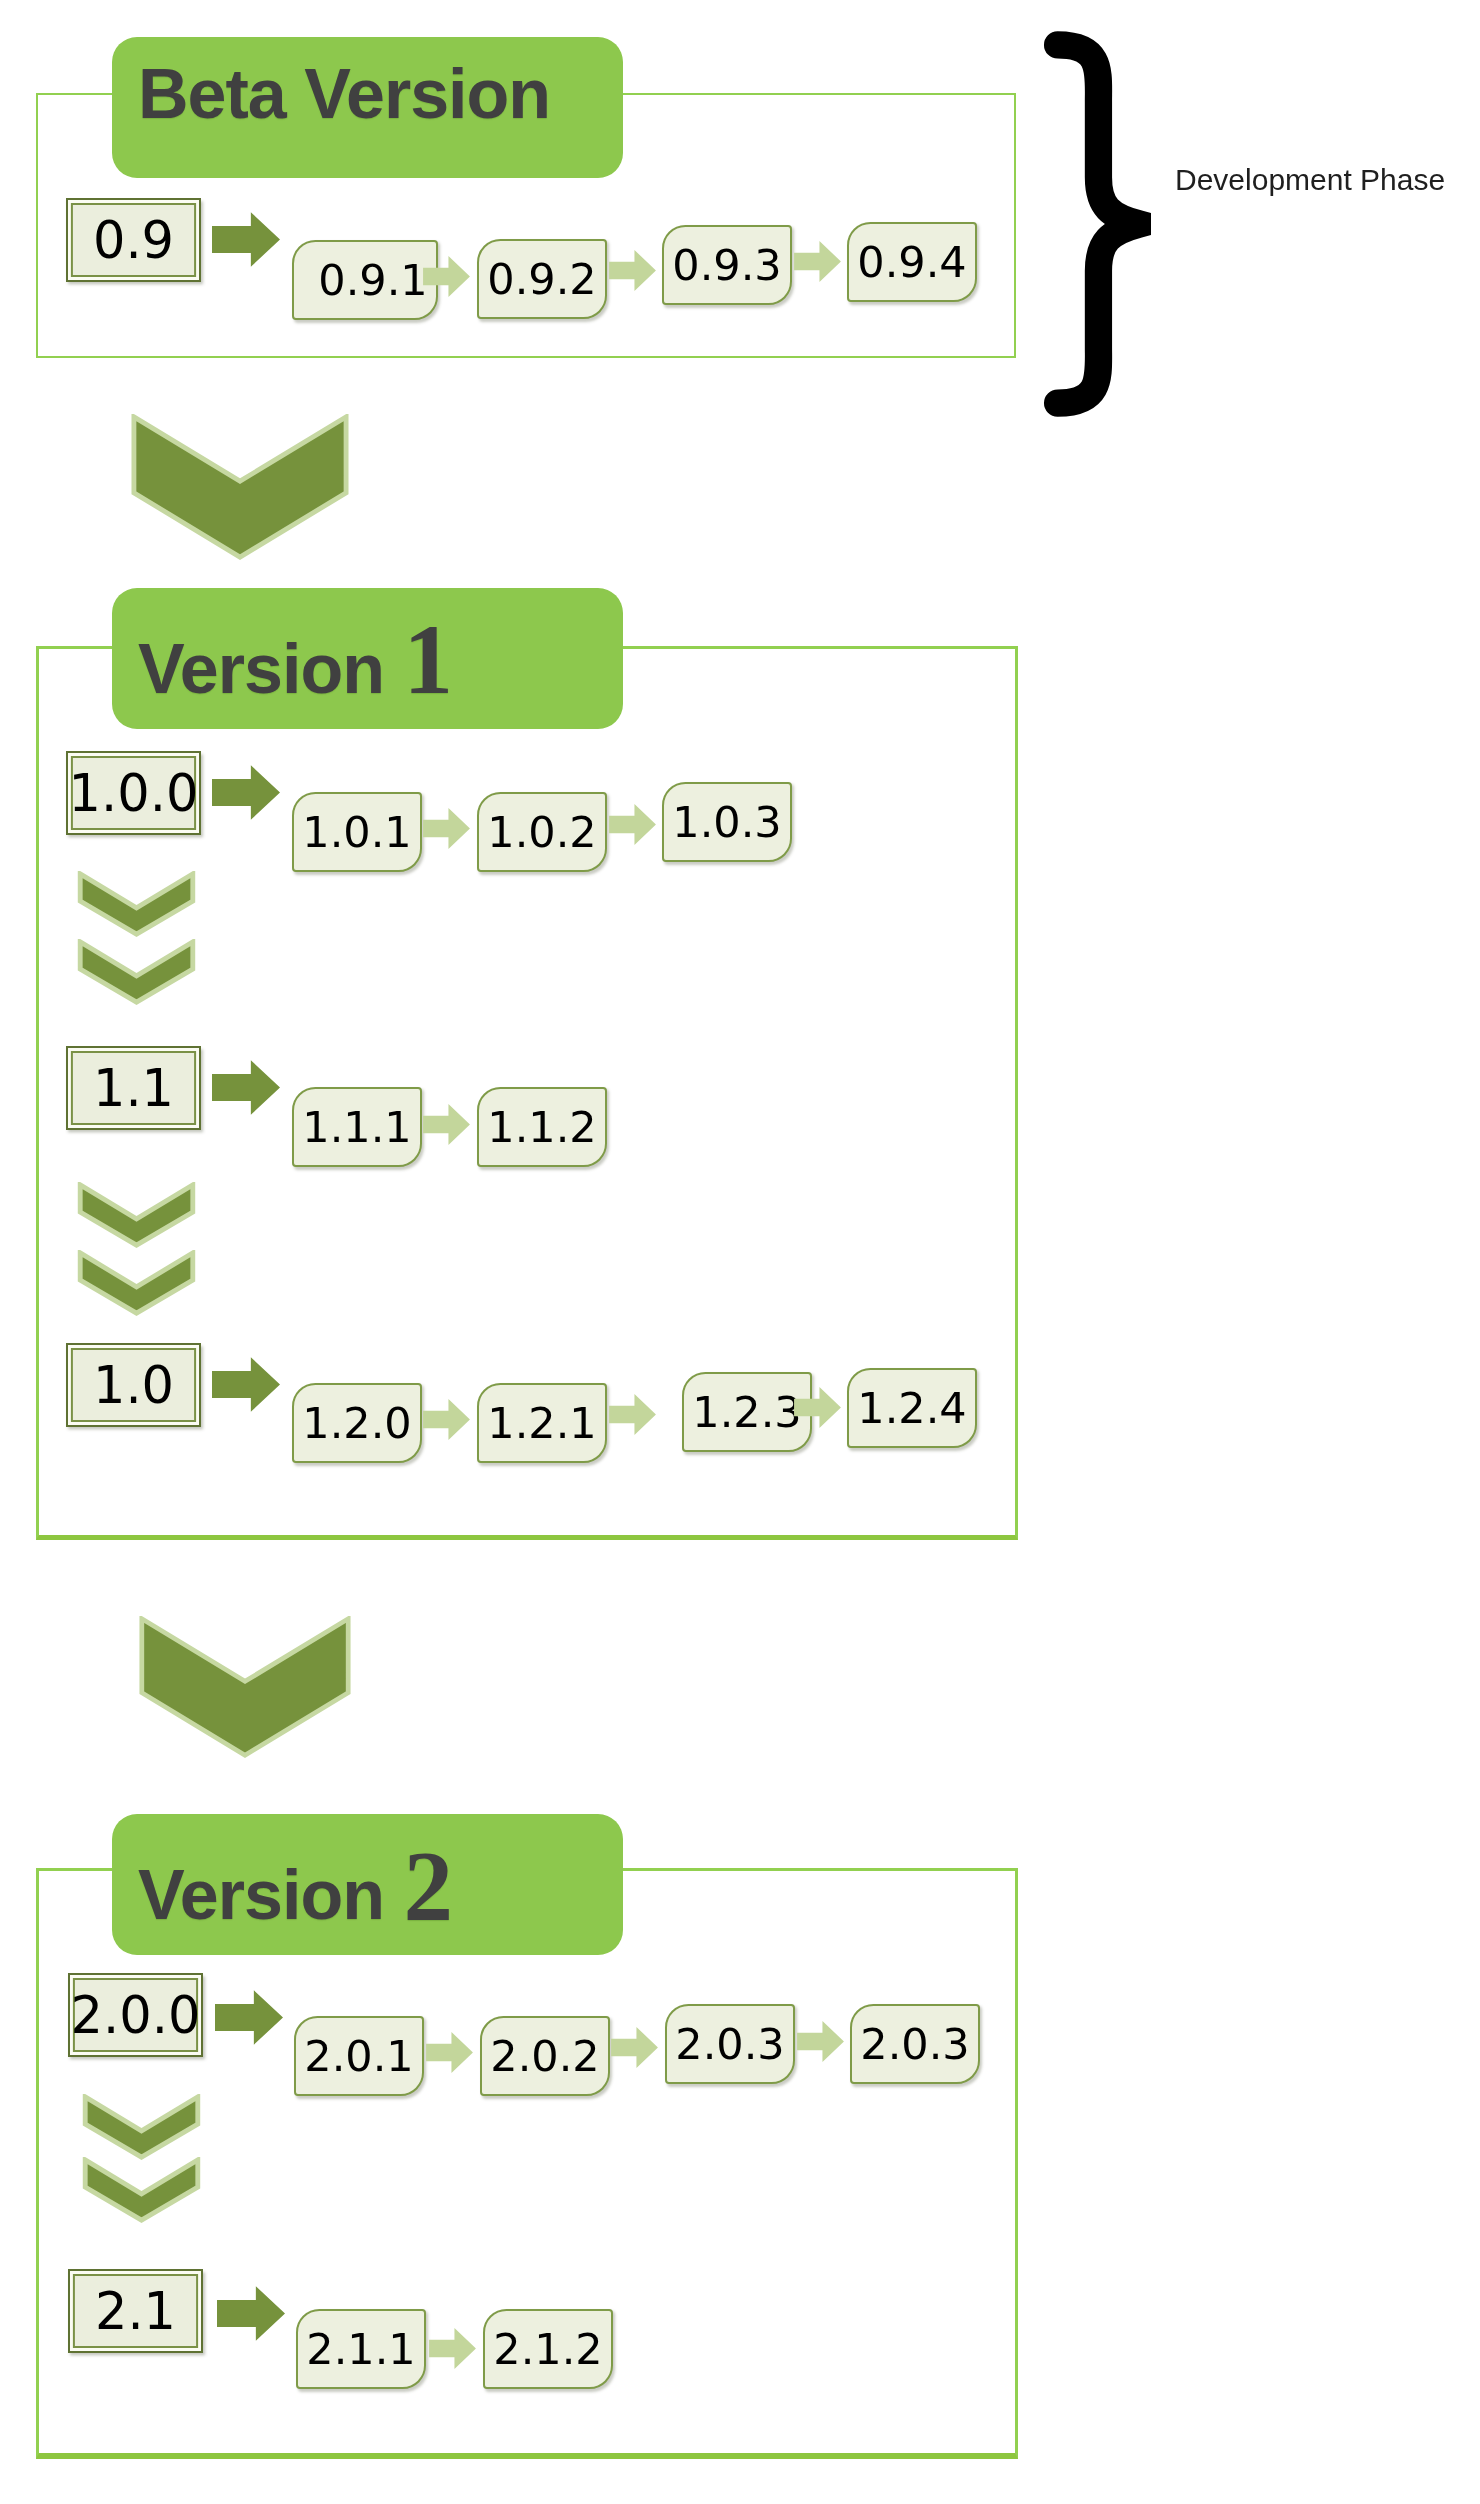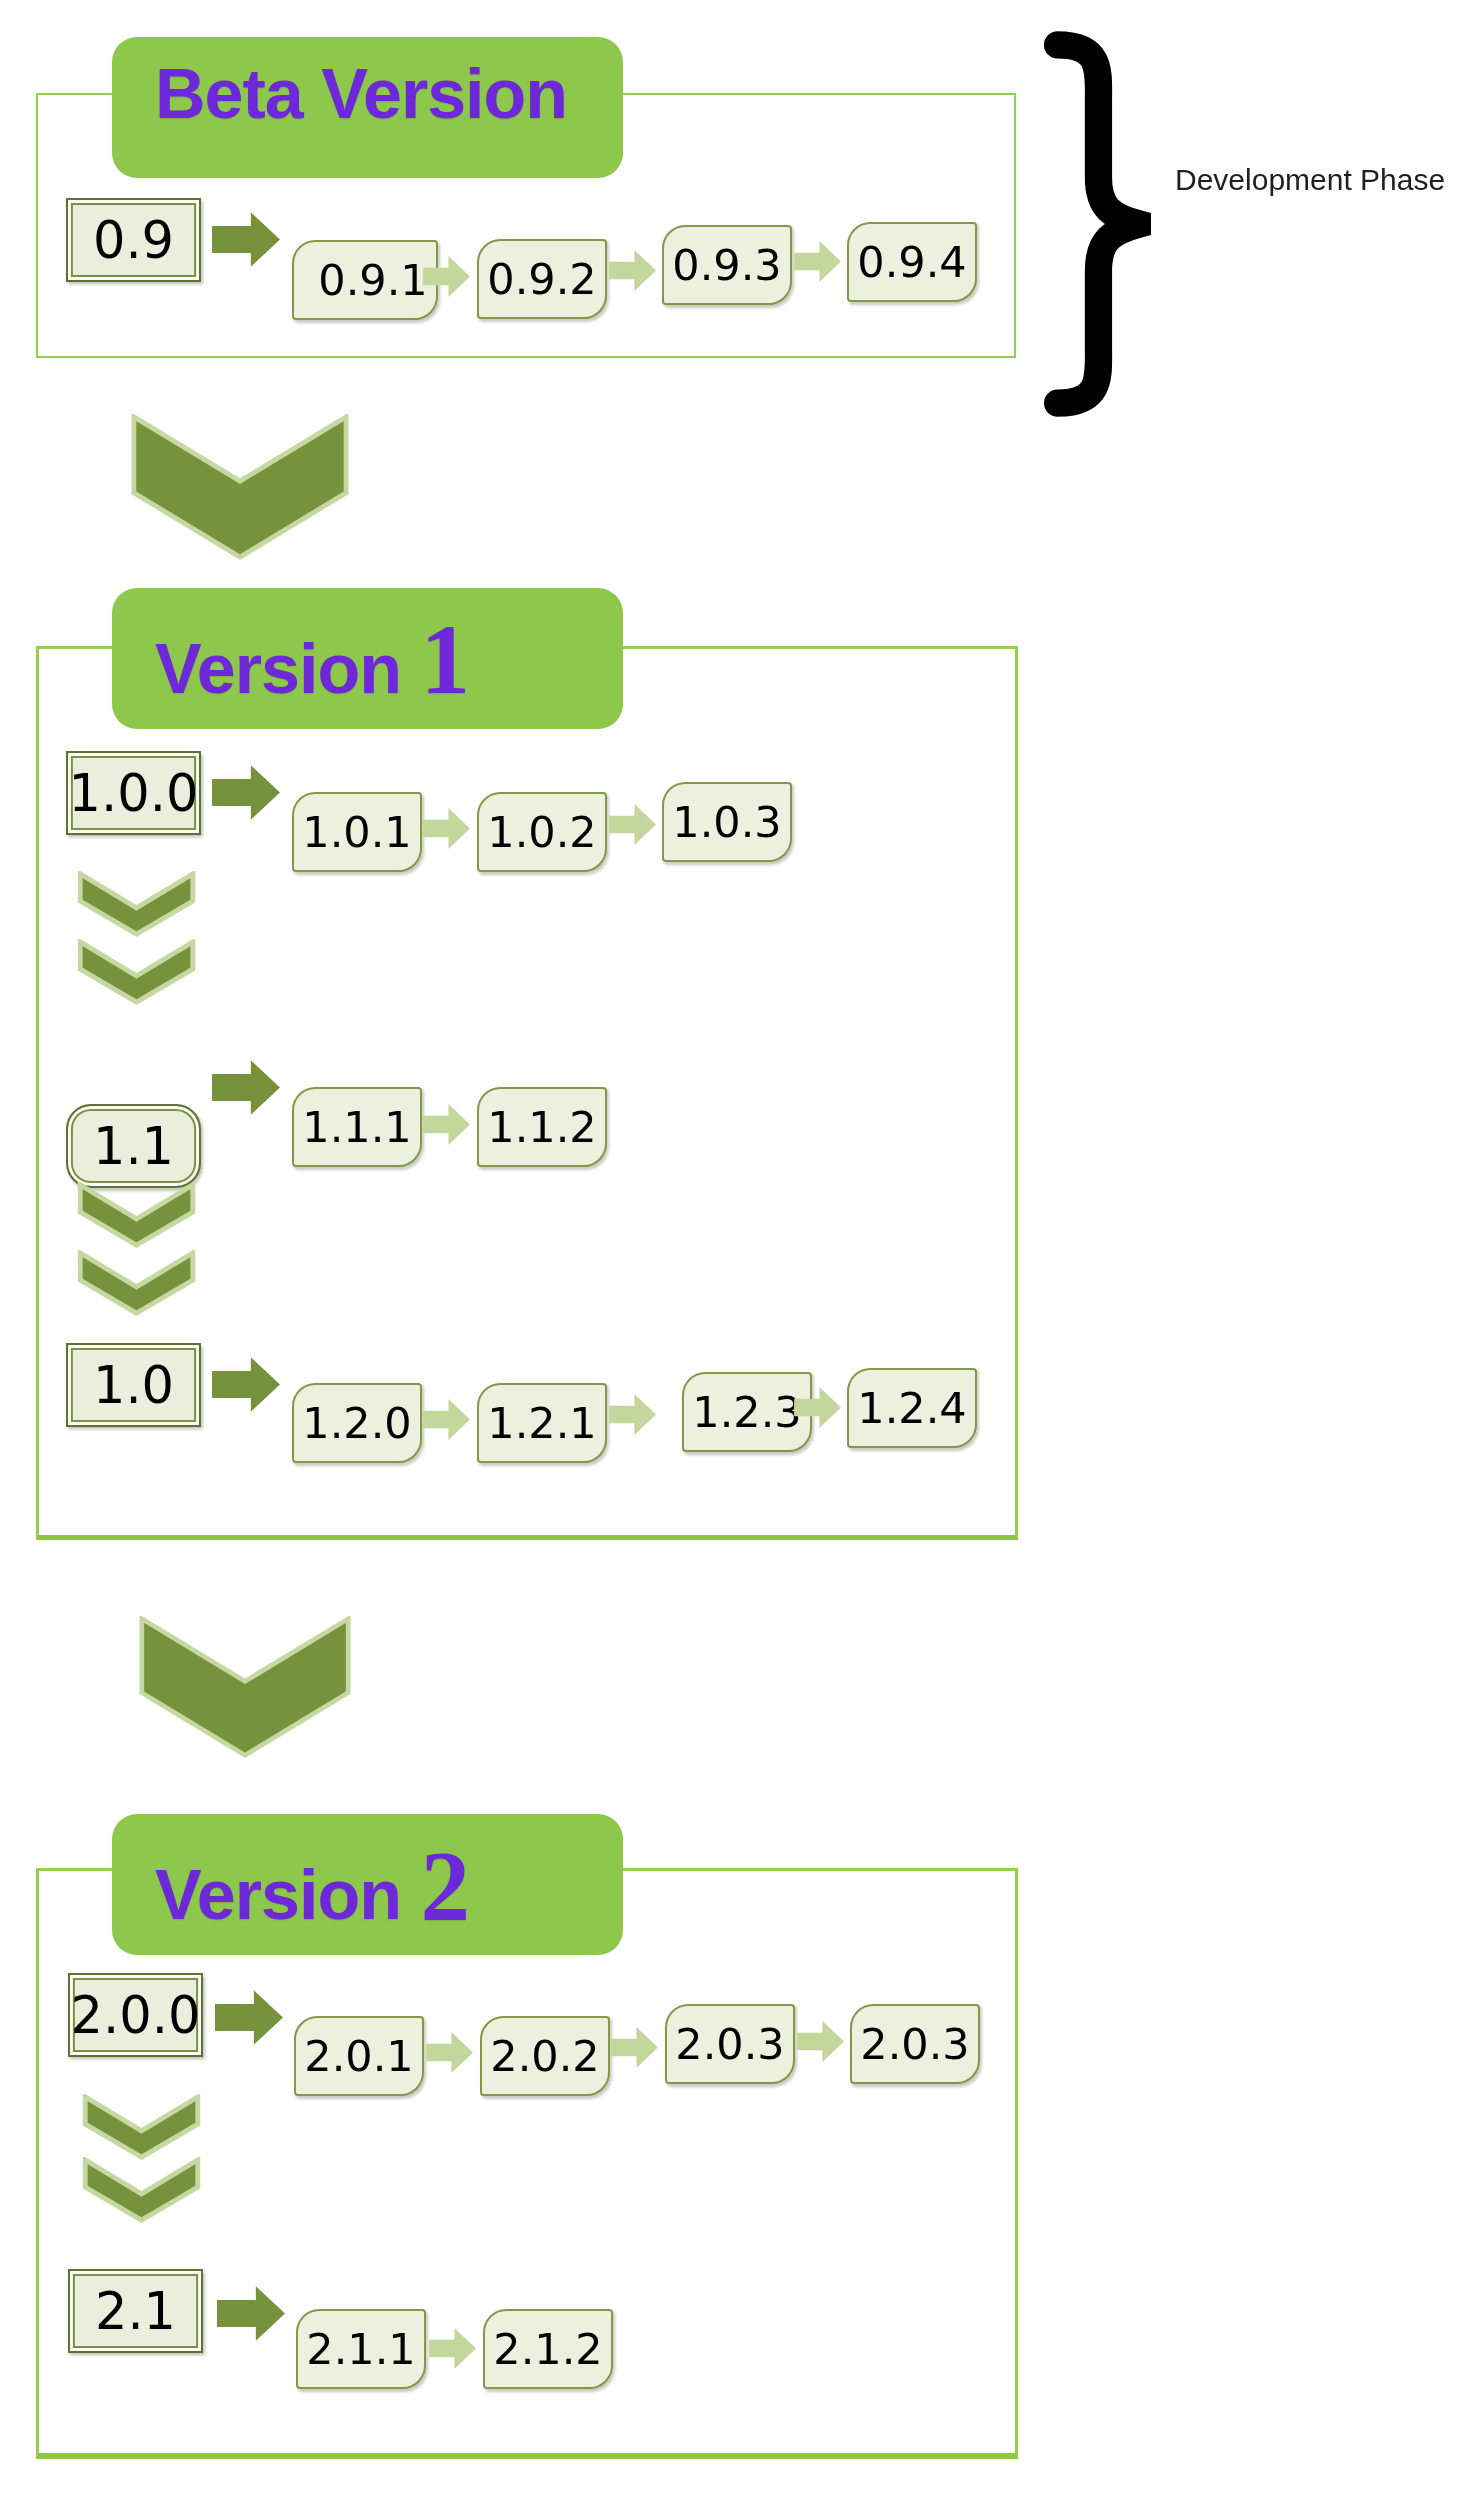--- a/index.html
+++ b/index.html
@@ -3,21 +3,21 @@
 <meta charset="utf-8">
 <style>
   html,body{margin:0;padding:0;background:#ffffff;}
   .canvas{position:relative;width:1480px;height:2504px;background:#fff;overflow:hidden;
           font-family:"Liberation Sans",sans-serif;}
   .container{position:absolute;background:transparent;}
   .container.beta{left:36px;top:93px;width:976px;height:261px;border:2.9px solid #92d050;}
   .container.v1{left:36px;top:646px;width:976px;height:886px;border:3.9px solid #92d050;border-bottom:5.9px solid #8dc63f;}
   .container.v2{left:36px;top:1868px;width:976px;height:582px;border:3.9px solid #92d050;border-bottom:6.8px solid #8dc63f;}
   .header{position:absolute;left:112px;width:511px;height:141px;background:#8dc84d;border-radius:25px;
-          display:flex;align-items:baseline;padding-left:43px;padding-top:21.5px;box-sizing:border-box;color:#6d28d9;}
+          display:flex;align-items:baseline;padding-left:26px;padding-top:21.5px;box-sizing:border-box;color:#404040;}
   .header.beta{top:37px;}
   .header.v1{top:588px;}
   .header.v2{top:1814px;}
   .title-word{font-size:70px;font-weight:bold;letter-spacing:-1px;line-height:1;
               font-family:"Liberation Sans",sans-serif;text-shadow:0 1px 1px rgba(90,140,40,.35);}
   .title-num{font-size:99px;font-weight:bold;line-height:1;margin-left:19.5px;
              font-family:"Liberation Serif",serif;text-shadow:0 1px 1px rgba(90,140,40,.35);}
   .box-main{position:absolute;width:131px;height:80px;background:#ebeedd;border:2px solid #5f7233;
             box-shadow:inset 0 0 0 2.9px #fbfcf3,inset 0 0 0 4.9px #7a9146,2px 2.9px 2.9px rgba(60,70,40,.30);
             display:flex;align-items:center;justify-content:center;
@@ -150,21 +150,21 @@
     <svg viewBox="0 0 122 68">
         <use href="#shape-chev-small"></use>
       </svg>
   </span>
   <span class="chev-small" style="left:77px;top:939px;">
     <svg viewBox="0 0 122 68">
         <use href="#shape-chev-small"></use>
       </svg>
   </span>
 
-  <div class="box-main" style="left:66px;top:1104px;border-radius:25px;">
+  <div class="box-main" style="left:66px;top:1046px;">
     <span>1.1</span>
   </div>
   <span class="arrow-dark" style="left:212px;top:1060px;">
     <svg viewBox="0 0 70 56">
         <use href="#shape-arrow-dark"></use>
       </svg>
   </span>
   <div class="box-patch" style="left:292px;top:1087px;">
     <span>1.1.1</span>
   </div>

